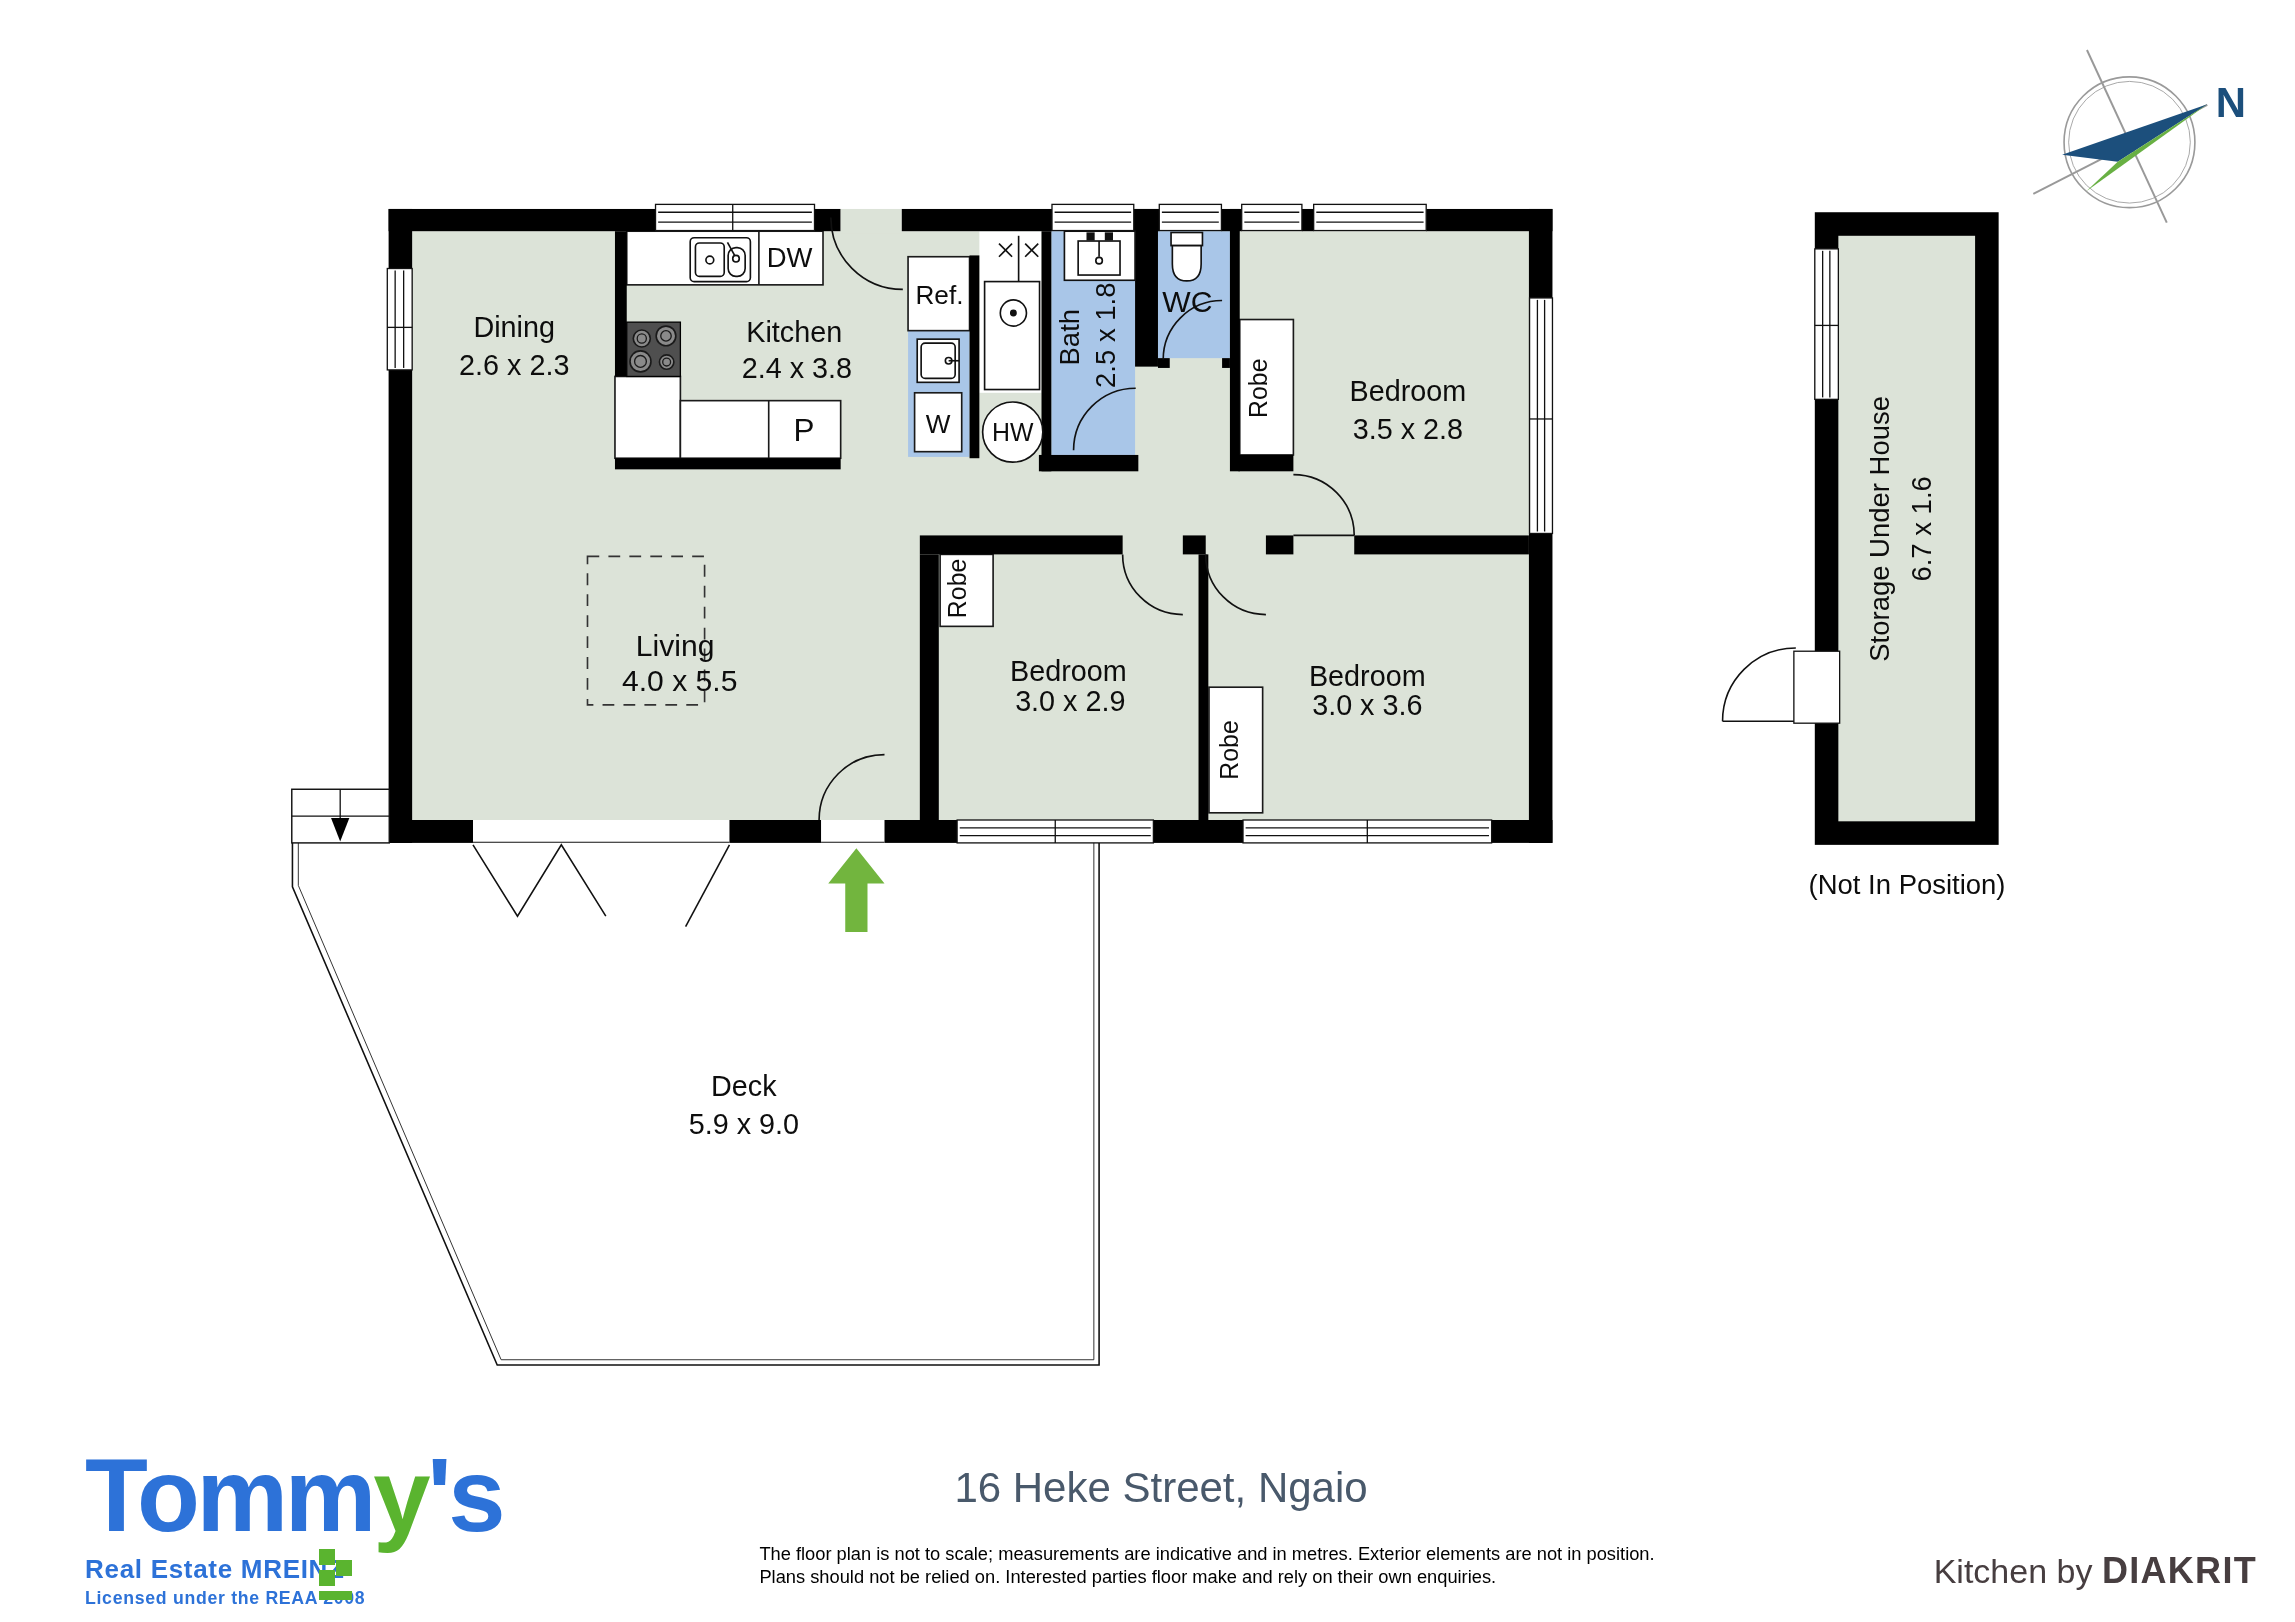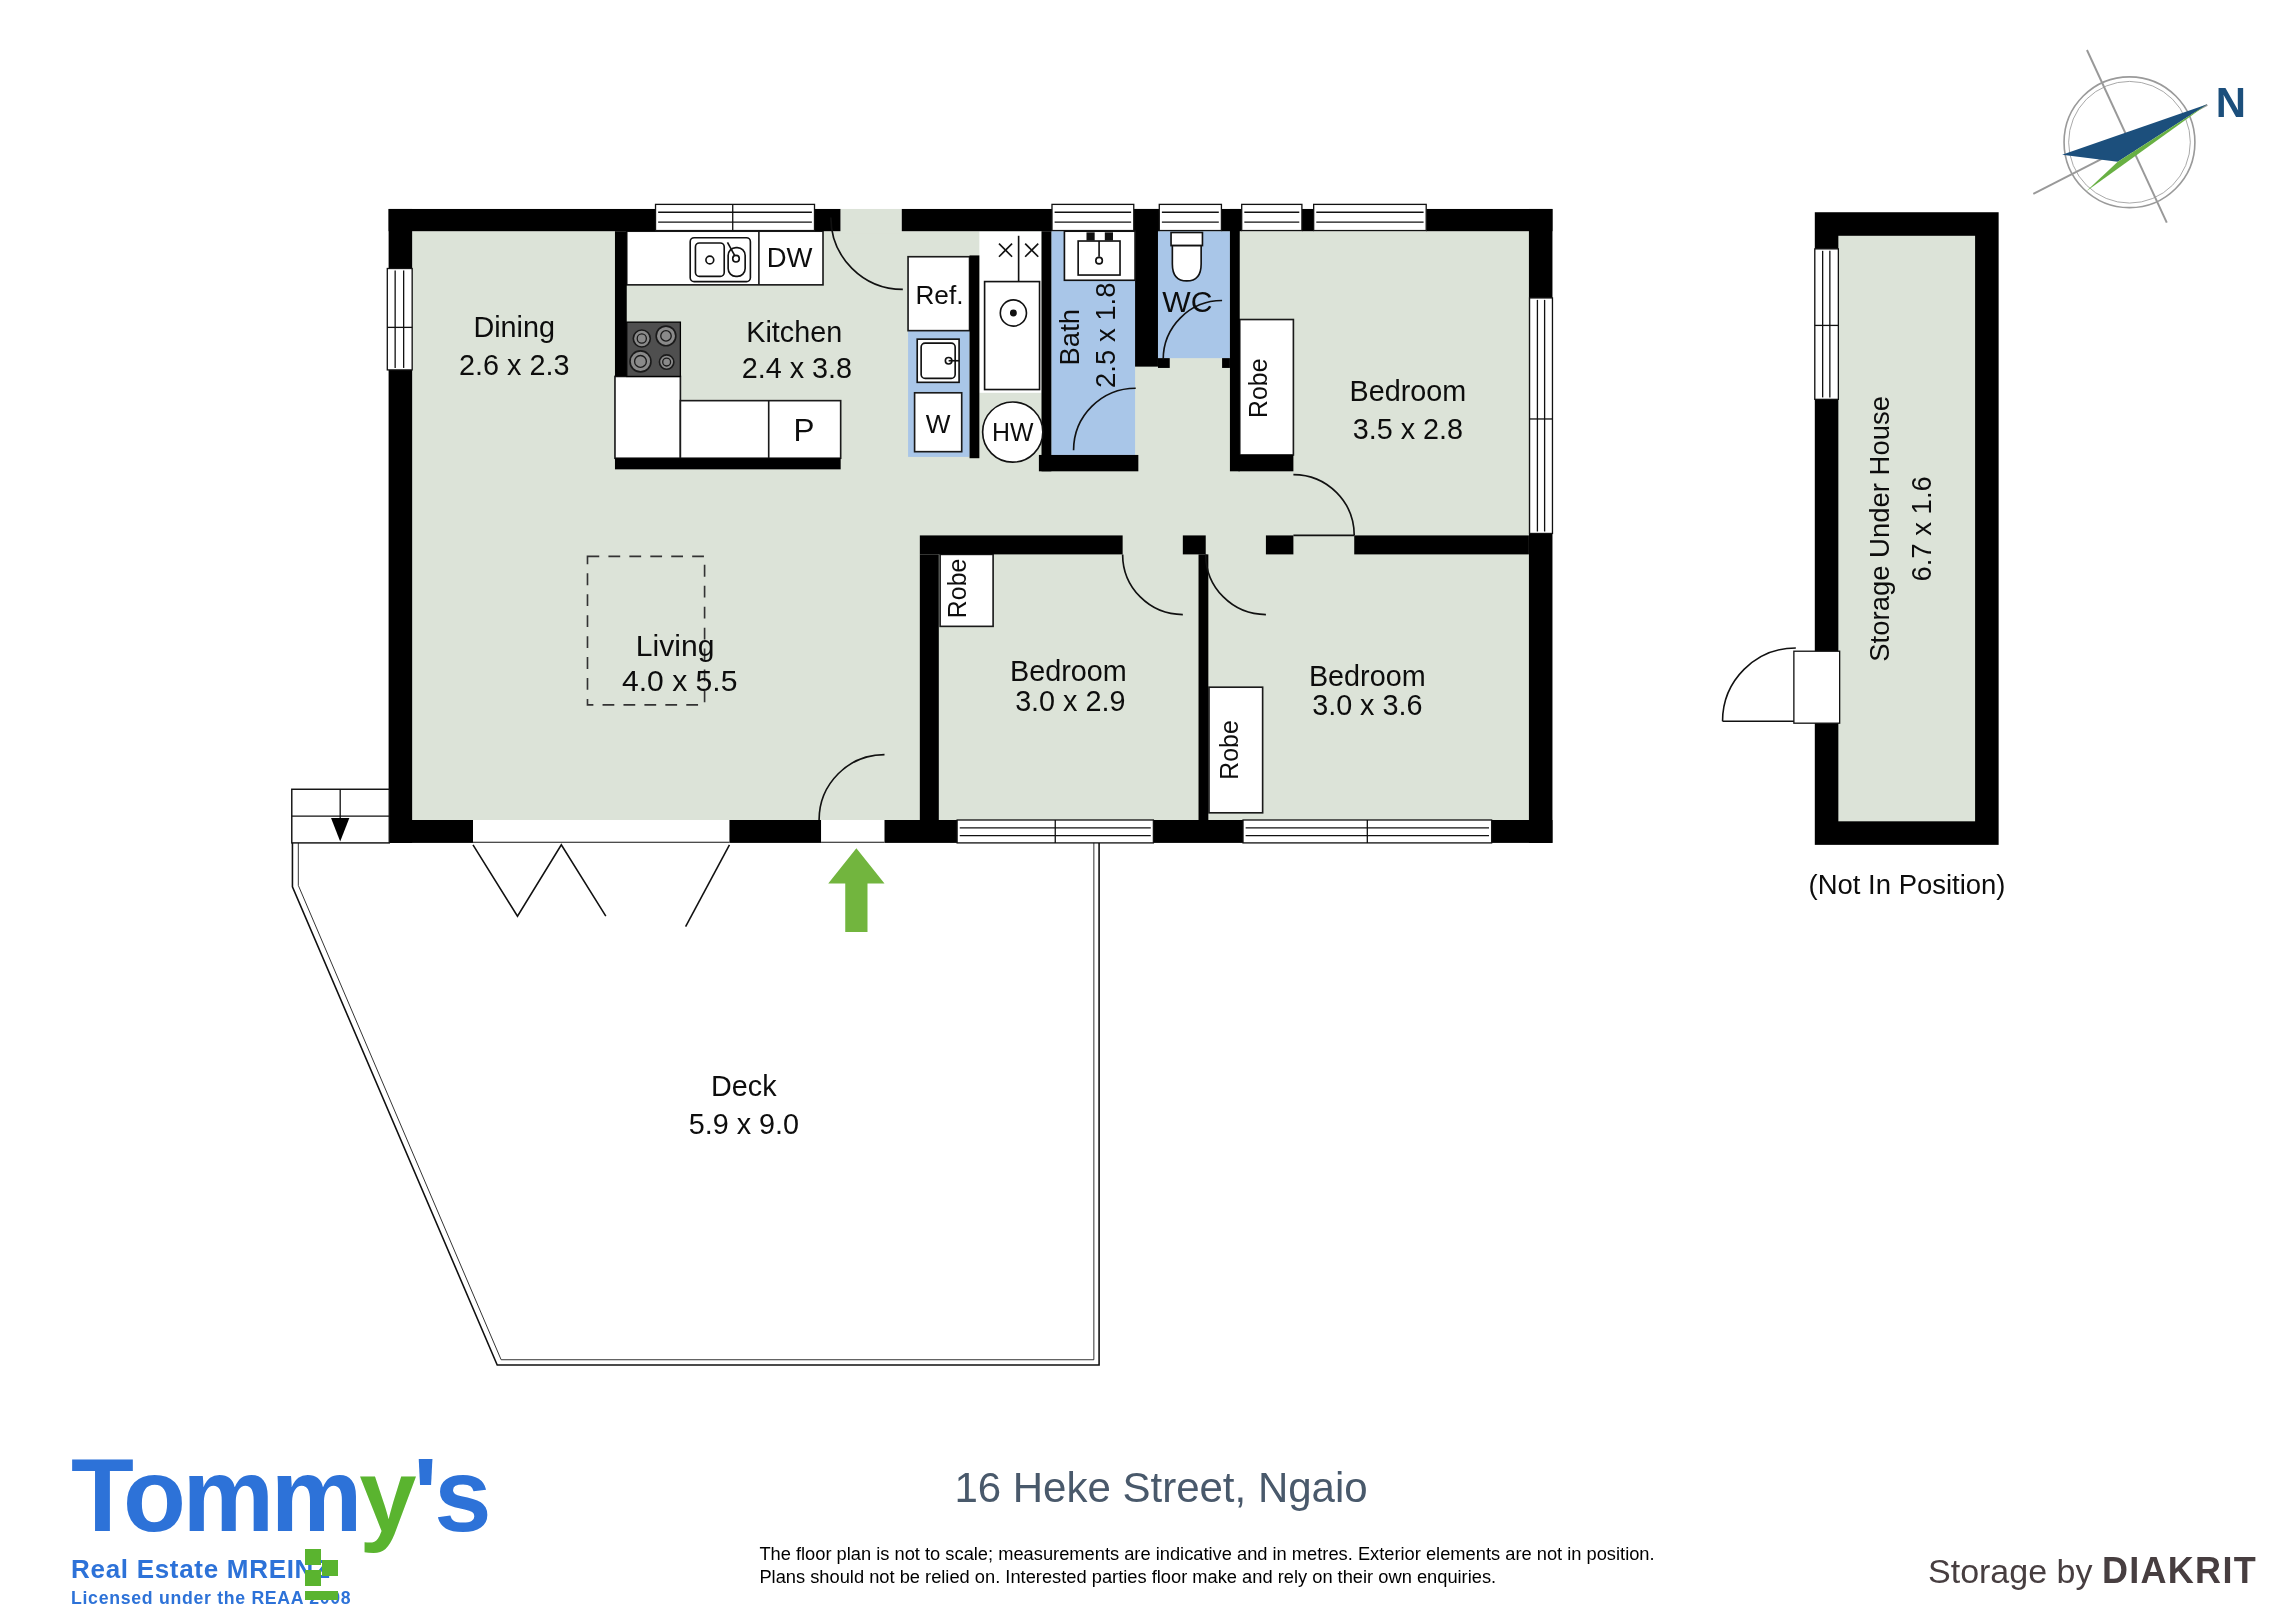--- a/index.html
+++ b/index.html
@@ -12,21 +12,21 @@
   .fx-wc{font-size:46px;text-anchor:middle;}
   .note{font-size:42px;text-anchor:middle;}
   .north{font-size:64px;font-weight:bold;fill:#1c4f7c;text-anchor:middle;}
   .abs{position:absolute;}
   #title{left:1161px;top:1464px;transform:translateX(-50%);
          font-size:42px;color:#49596b;white-space:nowrap;}
   #disclaimer{left:1207px;top:1542px;transform:translateX(-50%);
               font-size:18.3px;line-height:23px;color:#000;text-align:left;white-space:nowrap;}
   #producer{right:38px;top:1550px;font-size:34px;color:#473e40;white-space:nowrap;}
   #producer b{font-size:36px;letter-spacing:1.3px;}
-  #logo{left:71px;top:1447px;width:366px;}
+  #logo{left:85px;top:1447px;width:366px;}
   #logo .main{font-size:103px;font-weight:bold;letter-spacing:-3.3px;line-height:98px;color:#2d72d8;}
   #logo .main .grn{color:#5ab42f;}
   #logo .sub1{margin-top:9.2px;font-size:26px;font-weight:bold;color:#2d72d8;letter-spacing:0.7px;}
   #logo .sub2{margin-top:3.3px;font-size:17.7px;font-weight:bold;color:#2d72d8;letter-spacing:0.7px;}
   .tooth{position:absolute;background:#5ab42f;}
 </style>
 </head>
 <body>
 
 <svg class="abs" style="left:0;top:0" width="2295" height="1623" viewBox="0 0 3508 2480">
@@ -306,21 +306,21 @@
   </g>
 </svg>
 
 <div id="title" class="abs">16 Heke Street, Ngaio</div>
 
 <div id="disclaimer" class="abs">
   <div>The floor plan is not to scale; measurements are indicative and in metres. Exterior elements are not in position.</div>
   <div>Plans should not be relied on. Interested parties floor make and rely on their own enquiries.</div>
 </div>
 
-<div id="producer" class="abs"><span>Storage by </span><b>DIAKRIT</b></div>
+<div id="producer" class="abs"><span>Kitchen by </span><b>DIAKRIT</b></div>
 
 <div id="logo" class="abs">
   <div class="main"><span>Tomm</span><span class="grn">y</span><span>'s</span></div>
   <div class="sub1">Real Estate MREINZ</div>
   <div class="sub2">Licensed under the REAA 2008</div>
   <div class="tooth" style="left:234px;top:102px;width:15.7px;height:15.7px"></div>
   <div class="tooth" style="left:234px;top:123px;width:15.7px;height:15.7px"></div>
   <div class="tooth" style="left:251px;top:113px;width:15.7px;height:15.7px"></div>
   <div class="tooth" style="left:234px;top:144px;width:33px;height:9.2px"></div>
 </div>

